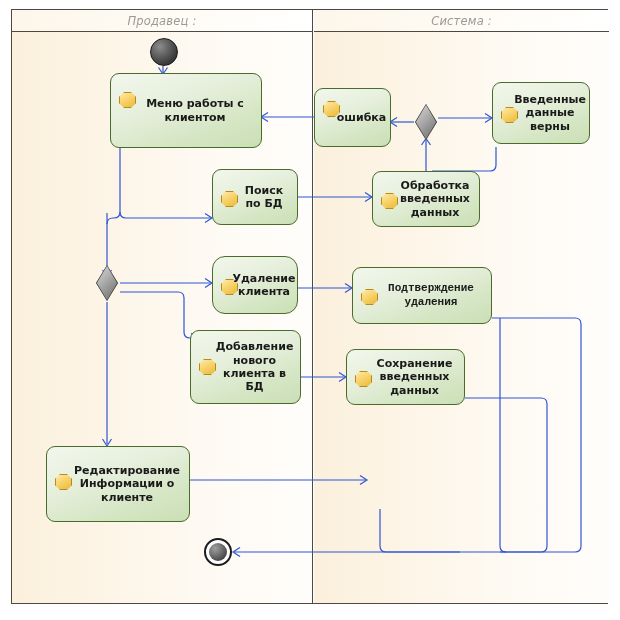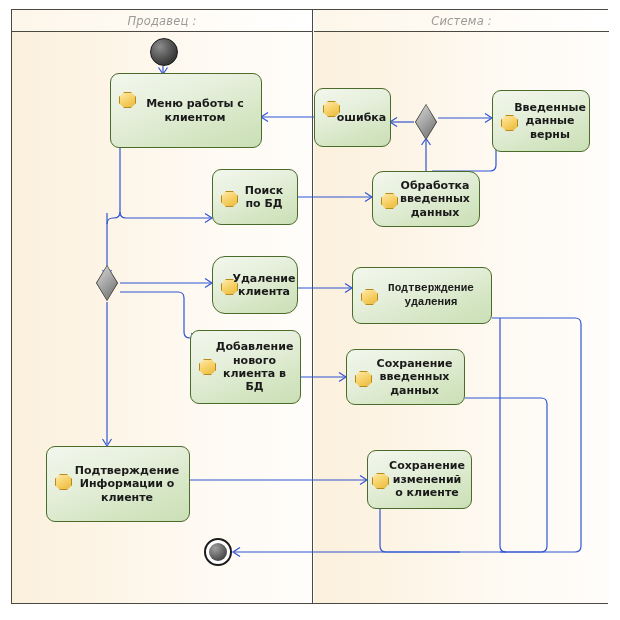--- a/index.html
+++ b/index.html
@@ -151,52 +151,48 @@
     <span class="ntext">Удаление клиента</span>
   </div>
 
   <div class="node" style="left:190px;top:330px;width:111px;height:74px;">
     <span class="ico-oct" style="left:8px;top:28px;"></span>
     <span class="ntext">Добавление нового клиента в БД</span>
   </div>
 
   <div class="node" style="left:46px;top:446px;width:144px;height:76px;">
     <span class="ico-oct" style="left:8px;top:27px;"></span>
-    <span class="ntext">Подтверждение Информации о клиенте</span>
+    <span class="ntext">Редактирование Информации о клиенте</span>
   </div>
 
   <div class="node" style="left:314px;top:88px;width:77px;height:59px;padding-left:38px;">
     <span class="ico-oct" style="left:8px;top:12px;"></span>
     <span class="ntext">ошибка</span>
   </div>
 
-  <div class="node" style="left:492px;top:90px;width:98px;height:62px;">
+  <div class="node" style="left:492px;top:82px;width:98px;height:62px;">
     <span class="ico-oct" style="left:8px;top:24px;"></span>
     <span class="ntext">Введенные данные верны</span>
   </div>
 
-  <div class="node" style="left:372px;top:171px;width:108px;height:56px;border-radius:11px;">
+  <div class="node" style="left:372px;top:171px;width:108px;height:56px;">
     <span class="ico-oct" style="left:8px;top:21px;"></span>
     <span class="ntext">Обработка введенных данных</span>
   </div>
 
   <div class="node" style="left:352px;top:267px;width:140px;height:57px;font-family:Liberation Mono, monospace;">
     <span class="ico-oct" style="left:8px;top:21px;"></span>
     <span class="ntext">Подтверждение удаления</span>
   </div>
 
   <div class="node" style="left:346px;top:349px;width:119px;height:56px;">
     <span class="ico-oct" style="left:8px;top:21px;"></span>
     <span class="ntext">Сохранение введенных данных</span>
   </div>
 
-  <div class="node" style="left:367px;top:450px;width:105px;height:59px;">
-    <span class="ico-oct" style="left:4px;top:22px;"></span>
-    <span class="ntext left-pad" style="left:18px;right:3px;">Сохранение изменений о клиенте</span>
-  </div>
 
   <div class="diamond" style="left:415px;top:104px;">
     <i></i>
     <u></u>
   </div>
 
   <div class="diamond" style="left:96px;top:265px;">
     <i></i>
     <u></u>
   </div>

